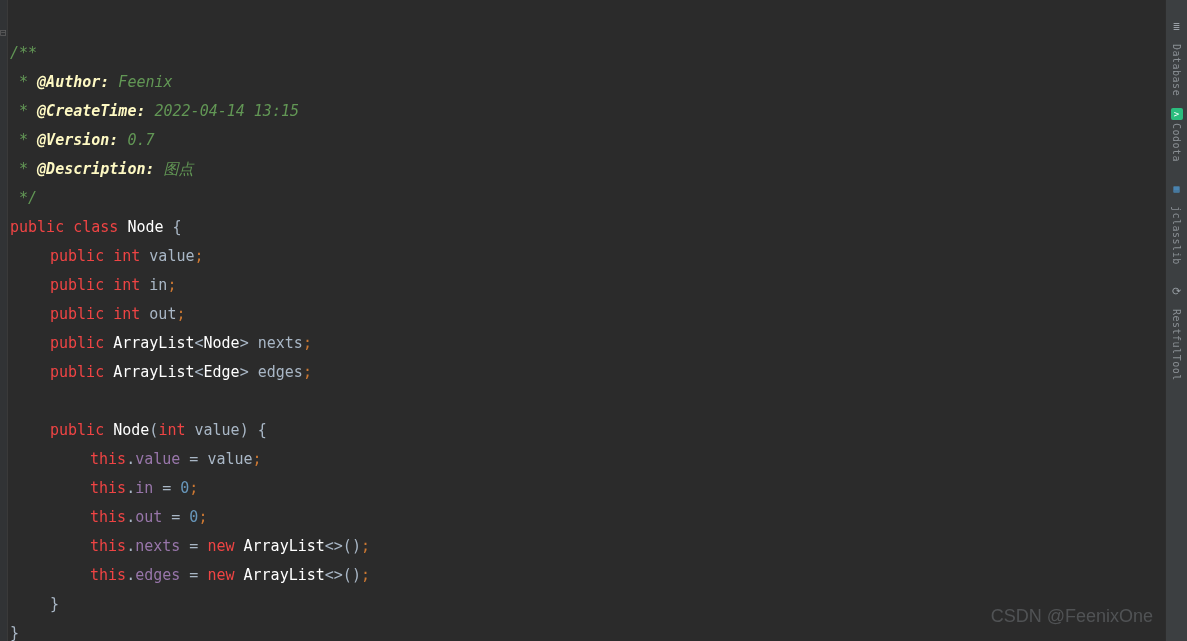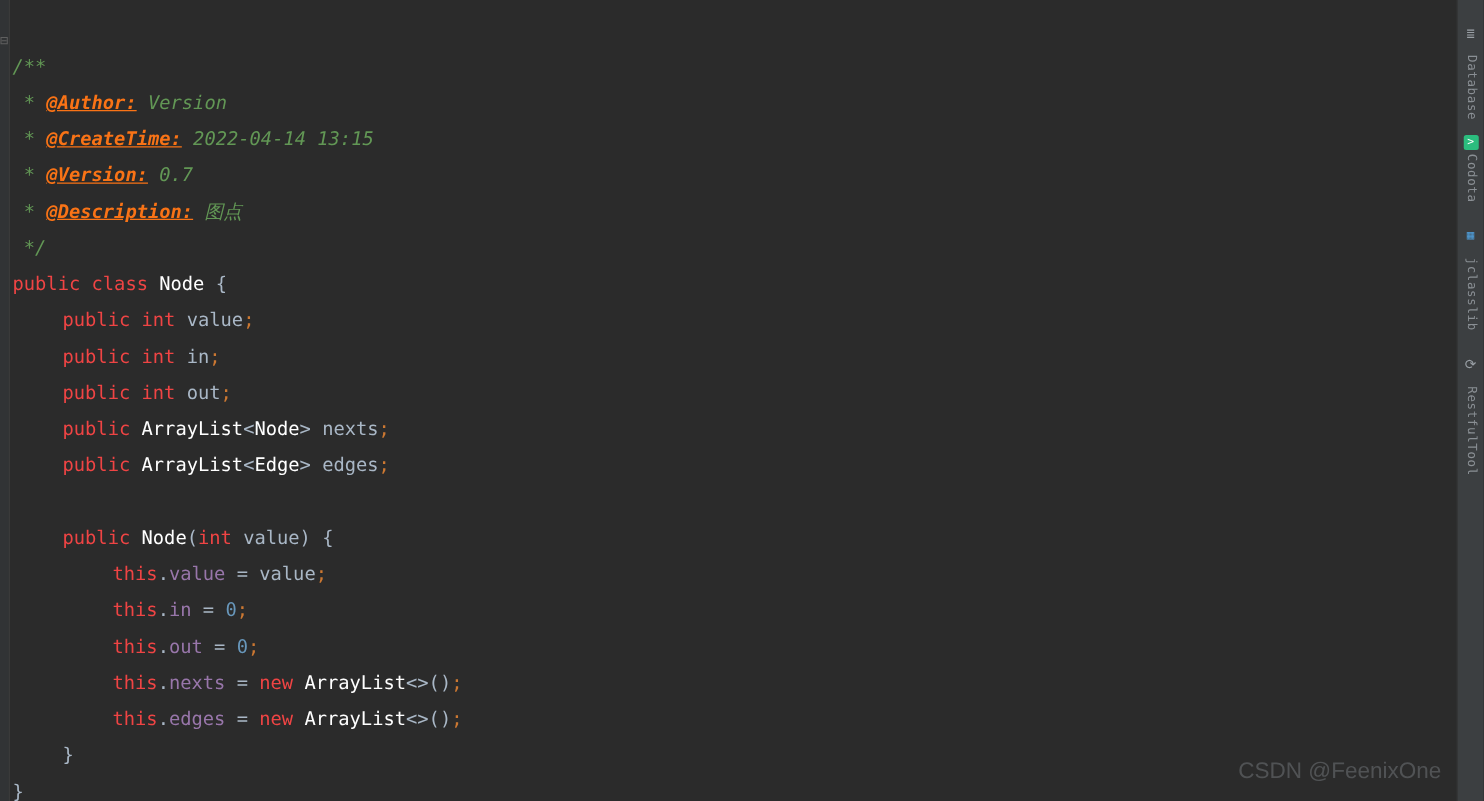--- a/index.html
+++ b/index.html
@@ -92,21 +92,21 @@
     bottom: 10px;
     color: #6f7377;
     opacity: 0.55;
     font-family: "Microsoft YaHei", Arial, sans-serif;
     font-size: 18px;
     font-style: normal;
     pointer-events: none;
   }
   
   .c-doc { color: #629755; font-style: italic; }
-  .c-doc-tag { color: #f97316; font-style: italic; font-weight: bold; text-decoration: underline; }
+  .c-doc-tag { color: #fef9c3; font-style: italic; font-weight: bold; }
   .c-kw { color: #ef4444; }
   .c-type { color: #ffffff; }
   .c-ident { color: #a9b7c6; }
   .c-field { color: #9876aa; }
   .c-num { color: #6897bb; }
   .c-punc { color: #cc7832; }
   .c-plain { color: #a9b7c6; }
   .c-brace { color: #a9b7c6; }
   .c-op { color: #a9b7c6; }
   .pad1 { display:inline-block; width:40px; }
@@ -114,21 +114,21 @@
 </style>
 </head>
 <body>
 
 <div class="gutter">
   <span class="gutter-mark">⊟</span>
 </div>
 
 <div class="editor">
 <span class="c-doc"><span>/**</span>
-<span> * </span><span class="c-doc-tag">@Author:</span><span> Version</span>
+<span> * </span><span class="c-doc-tag">@Author:</span><span> Feenix</span>
 <span> * </span><span class="c-doc-tag">@CreateTime:</span><span> 2022-04-14 13:15</span>
 <span> * </span><span class="c-doc-tag">@Version:</span><span> 0.7</span>
 <span> * </span><span class="c-doc-tag">@Description:</span><span> 图点</span>
 <span> */</span></span>
 <span class="c-kw">public</span> <span class="c-kw">class</span> <span class="c-type">Node</span> <span class="c-brace">{</span>
 <span class="pad1"></span><span class="c-kw">public</span> <span class="c-kw">int</span> <span class="c-ident">value</span><span class="c-punc">;</span>
 <span class="pad1"></span><span class="c-kw">public</span> <span class="c-kw">int</span> <span class="c-ident">in</span><span class="c-punc">;</span>
 <span class="pad1"></span><span class="c-kw">public</span> <span class="c-kw">int</span> <span class="c-ident">out</span><span class="c-punc">;</span>
 <span class="pad1"></span><span class="c-kw">public</span> <span class="c-type">ArrayList</span><span class="c-plain">&lt;</span><span class="c-type">Node</span><span class="c-plain">&gt;</span> <span class="c-ident">nexts</span><span class="c-punc">;</span>
 <span class="pad1"></span><span class="c-kw">public</span> <span class="c-type">ArrayList</span><span class="c-plain">&lt;</span><span class="c-type">Edge</span><span class="c-plain">&gt;</span> <span class="c-ident">edges</span><span class="c-punc">;</span>

